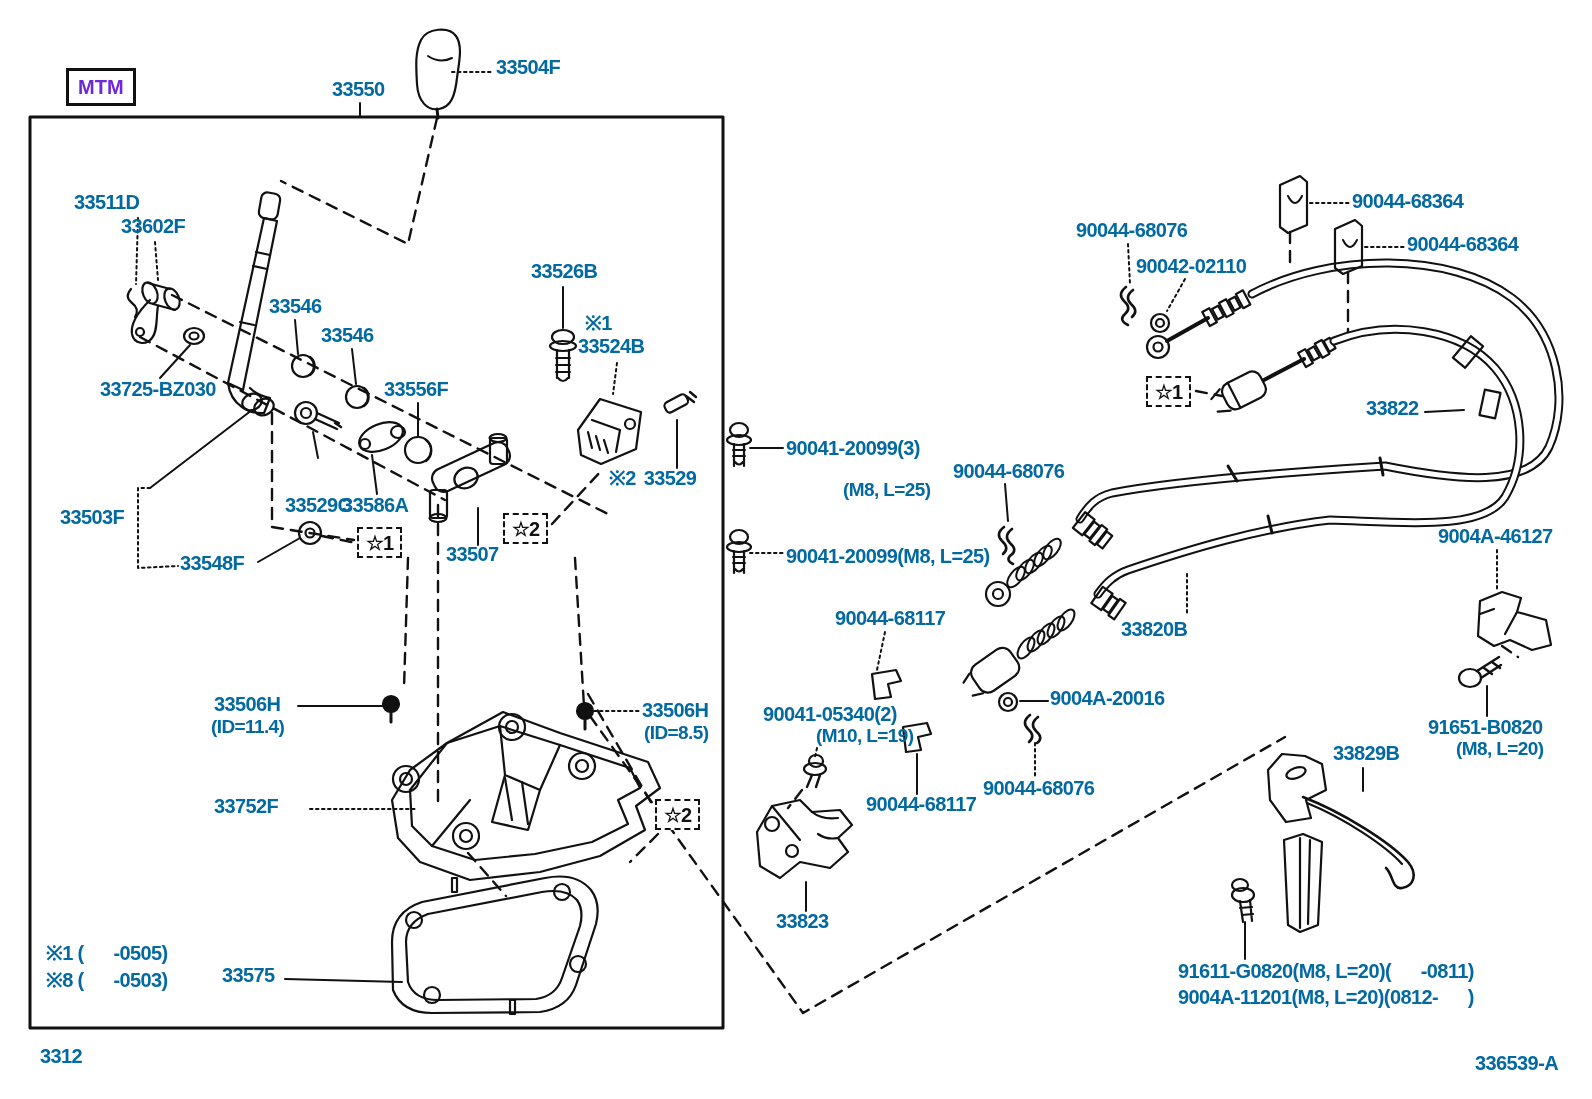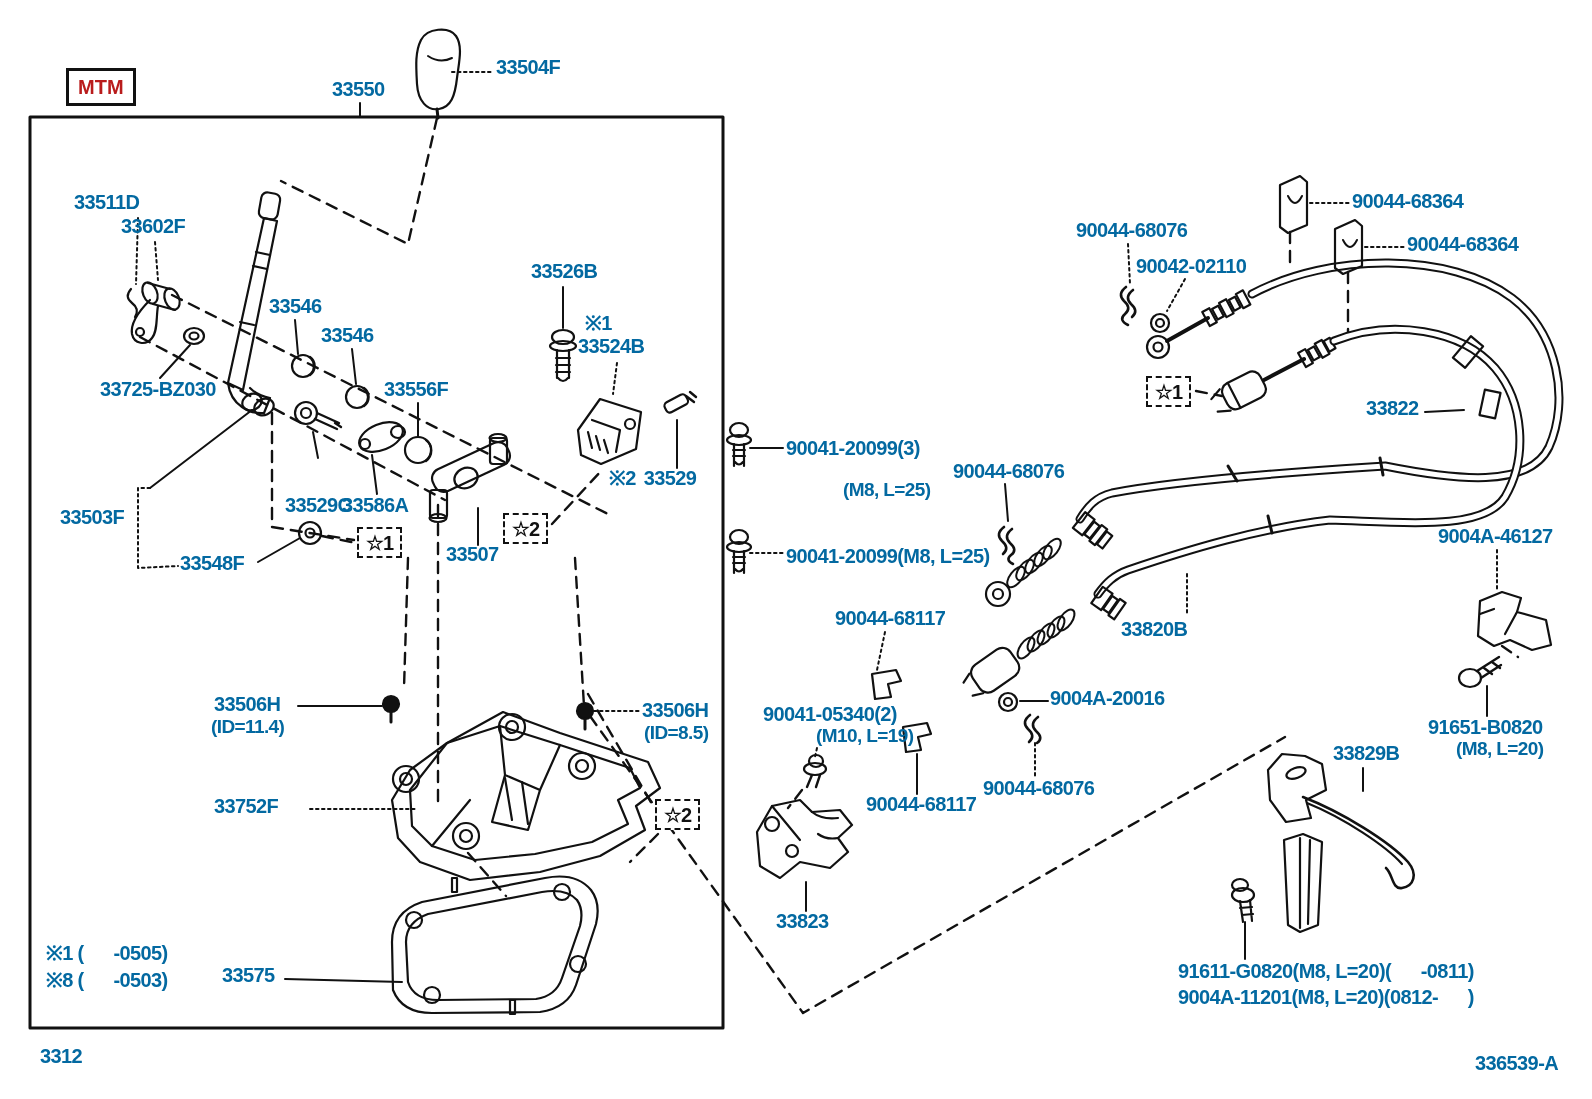--- a/index.html
+++ b/index.html
@@ -12,21 +12,21 @@
     position:absolute;font-weight:bold;font-size:20px;letter-spacing:-0.6px;
     color:#0369a1;white-space:pre;line-height:1.05;
   }
   .lbl.small{font-size:19px;}
   .symbox{
     position:absolute;border:2px dashed #111;color:#111;background:#fff;
     font-weight:bold;font-size:20px;line-height:1;padding:4px 7px 3px 7px;
     letter-spacing:-1px;
   }
   .tagbox{
-    position:absolute;border:3px solid #111;color:#b91c1c;background:#fff;
+    position:absolute;border:3px solid #111;color:#6d28d9;background:#fff;
     font-weight:bold;font-size:20px;line-height:1;padding:6px 9px;
     letter-spacing:0px;
   }
   .pre{margin-right:8px;}
 </style>
 </head>
 <body>
 
 <svg id="art" width="1592" height="1099" viewBox="0 0 1592 1099" fill="none" stroke="#111" stroke-width="2.2" stroke-linecap="round" stroke-linejoin="round">
 

